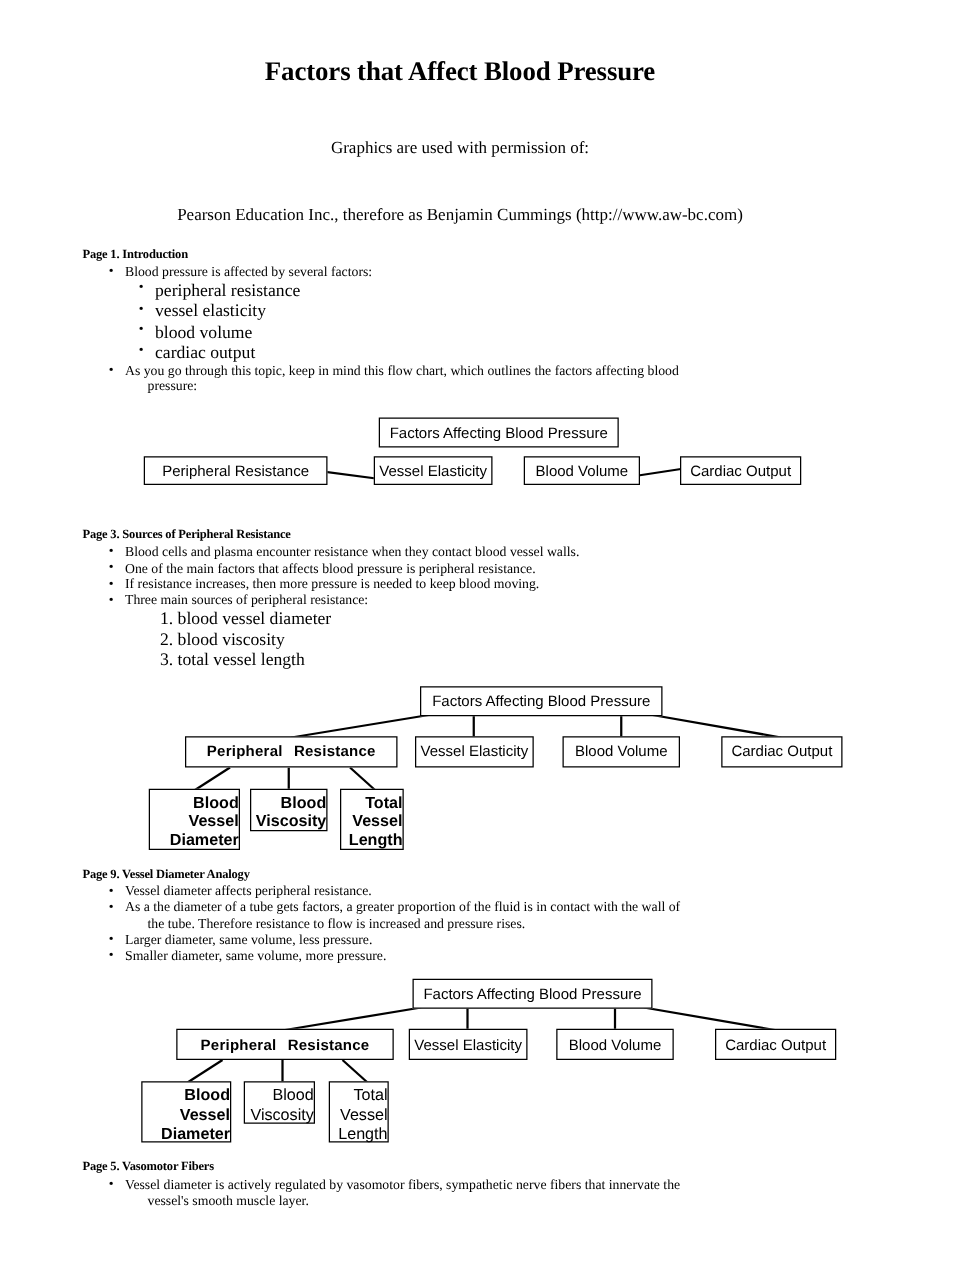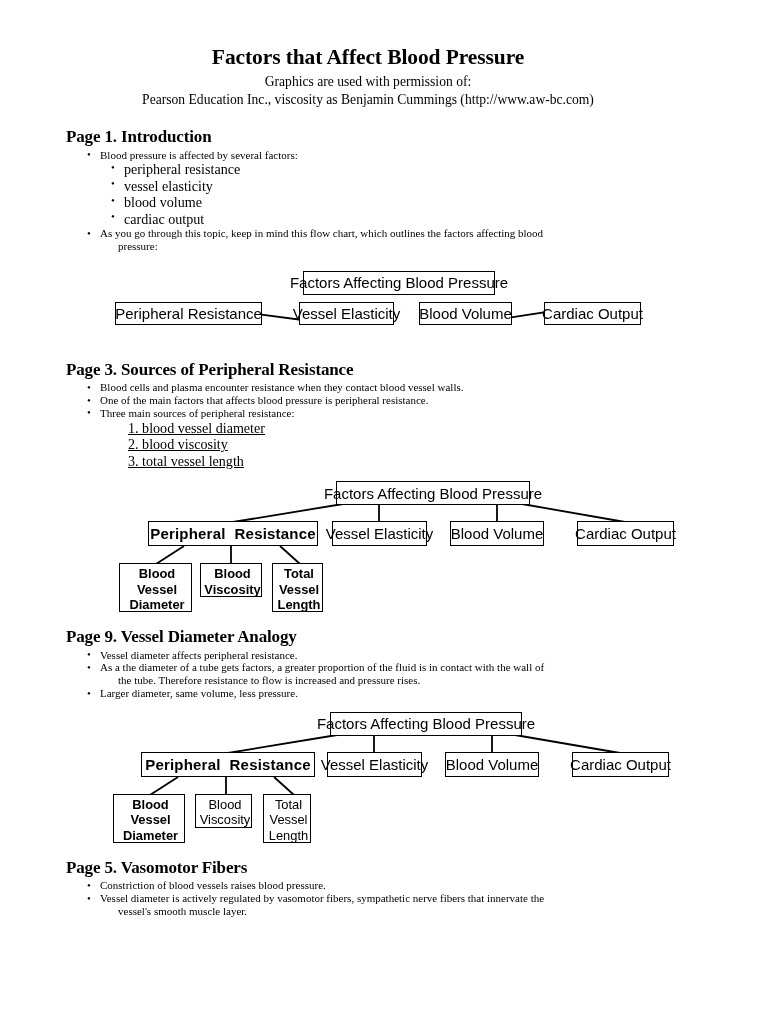--- a/index.html
+++ b/index.html
@@ -31,30 +31,30 @@
     padding-top: 46px;
     line-height: 1.05;
   }
   .doc-subtitle {
     text-align: center;
     font-size: 13.6px;
     line-height: 1.35;
     margin: 0;
     padding-top: 4px;
   }
-  .doc-subtitle div { white-space: nowrap; }
+  .doc-subtitle div { white-space: nowrap; margin-top: 36px; }
 
   
   .content { padding: 0 30px 0 66px; }
 
   .section { margin-top: 14px; }
   .section.first { margin-top: 16px; }
 
   .sec-heading {
-    font-size: 17px;
+    font-size: 10px;
     font-weight: bold;
     letter-spacing: -0.15px;
     margin: 0 0 1px 0;
     line-height: 1.25;
   }
 
   ul.bullets {
     list-style: none;
     margin: 0;
     padding: 0;
@@ -96,21 +96,20 @@
     position: absolute;
     left: 1px;
     top: -0.5px;
     font-size: 11px;
   }
 
   ol.num-list {
     list-style: none;
     margin: 0;
     padding: 0;
-    text-decoration: underline;
   }
   ol.num-list > li {
     font-size: 14.1px;
     line-height: 1.17;
     margin-left: 62px;
   }
 
   
   .diagram {
     position: relative;
@@ -121,57 +120,57 @@
     left: 0;
     top: 0;
     overflow: visible;
   }
   .node {
     position: absolute;
     box-sizing: border-box;
     border: 1.6px solid #000000;
     background: #ffffff;
     font-family: "Liberation Sans", "DejaVu Sans", sans-serif;
-    font-size: 15px;
+    font-size: 12px;
     line-height: 1.02;
     display: flex;
     align-items: center;
     justify-content: center;
     text-align: right;
     white-space: nowrap;
     z-index: 2;
   }
   .node.bold {
     font-weight: bold;
   }
   .node.stacked {
     display: block;
     font-weight: bold;
     font-size: 12.9px;
     line-height: 1.19;
-    text-align: center;
+    text-align: right;
     padding: 2px 0 2px 3px;
     white-space: normal;
   }
   .node.stacked.regular { font-weight: normal; }
   .node.stacked .ln { display: block; }
   .node.spaced {
     letter-spacing: 0.2px;
   }
   .node.spaced .gap { display: inline-block; width: 9px; }
 </style>
 </head>
 <body>
 
 <div class="page">
 
   <h1 class="doc-title">Factors that Affect Blood Pressure</h1>
   <div class="doc-subtitle">
     <div>Graphics are used with permission of:</div>
-    <div>Pearson Education Inc., viscosity as Benjamin Cummings (http://www.aw-bc.com)</div>
+    <div>Pearson Education Inc., therefore as Benjamin Cummings (http://www.aw-bc.com)</div>
   </div>
 
   <div class="content">
 
     <div class="section first" style="margin-top:17px;">
       <div class="sec-heading">Page 1.  Introduction</div>
       <ul class="bullets">
         <li>Blood pressure is affected by several factors:</li>
       </ul>
       <ul class="sub-bullets">
@@ -202,20 +201,21 @@
       <div class="node" style="left:419px; top:41px; width:93px; height:23px;">Blood  Volume</div>
       <div class="node" style="left:544px; top:41px; width:97px; height:23px;">Cardiac Output</div>
     </div>
 
 
     <div class="section" style="margin-top:32px;">
       <div class="sec-heading">Page 3.  Sources of Peripheral Resistance</div>
       <ul class="bullets">
         <li>Blood cells and plasma encounter resistance when they contact blood vessel walls.</li>
         <li>One of the main factors that affects blood pressure is peripheral resistance.</li>
+        <li>If resistance increases, then more pressure is needed to keep blood moving.</li>
         <li>Three main sources of peripheral resistance:</li>
       </ul>
       <ol class="num-list">
         <li>1. blood vessel diameter</li>
         <li>2. blood viscosity</li>
         <li>3. total vessel length</li>
       </ol>
     </div>
 
     <div class="diagram" style="height:127px; margin-top:7px; margin-left:-66px; width:770px;">
@@ -256,20 +256,21 @@
 
     <div class="section" style="margin-top:23px;">
       <div class="sec-heading">Page 9.  Vessel Diameter Analogy</div>
       <ul class="bullets">
         <li>Vessel diameter affects peripheral resistance.</li>
         <li>
           <span>As a the diameter of a tube gets factors, a greater proportion of the fluid is in contact with the wall of</span>
           <span class="cont">the tube.  Therefore resistance to flow is increased and pressure rises.</span>
         </li>
         <li>Larger diameter, same volume, less pressure.</li>
+        <li>Smaller diameter, same volume, more pressure.</li>
       </ul>
     </div>
 
     <div class="diagram" style="height:127px; margin-top:7px; margin-left:-66px; width:770px;">
       <svg width="770" height="127" viewBox="0 0 770 127">
         <path d="M 337 28 L 228 46" stroke="#000" stroke-width="1.8" fill="none"></path>
         <path d="M 374 28 L 374 46" stroke="#000" stroke-width="1.8" fill="none"></path>
         <path d="M 492 28 L 492 46" stroke="#000" stroke-width="1.8" fill="none"></path>
         <path d="M 515 28 L 620 46" stroke="#000" stroke-width="1.8" fill="none"></path>
         <path d="M 178 70 L 150 88" stroke="#000" stroke-width="1.8" fill="none"></path>
@@ -298,21 +299,20 @@
       <div class="node stacked regular" style="left:263px; top:87px; width:48px; height:49px;">
         <span class="ln">Total</span>
         <span class="ln">Vessel</span>
         <span class="ln">Length</span>
       </div>
     </div>
 
     <div class="section" style="margin-top:23px;">
       <div class="sec-heading">Page 5.  Vasomotor Fibers</div>
       <ul class="bullets">
-        <li>Constriction of blood vessels raises blood pressure.</li>
         <li>
           <span>Vessel diameter is actively regulated by vasomotor fibers, sympathetic nerve fibers that innervate the</span>
           <span class="cont">vessel's smooth muscle layer.</span>
         </li>
 
       </ul>
     </div>
 
   </div>
 </div>

